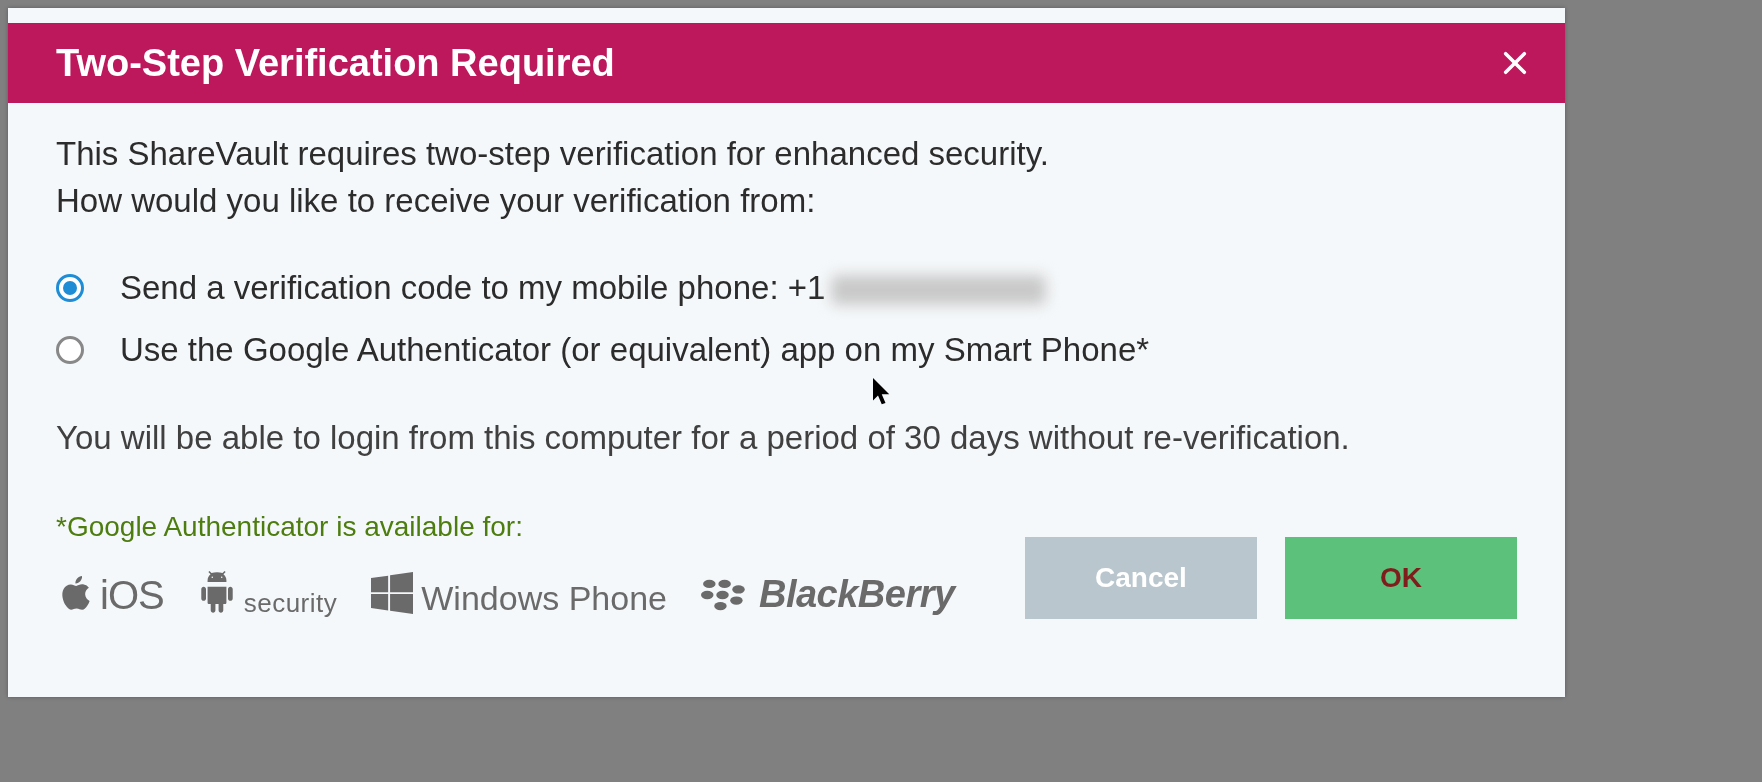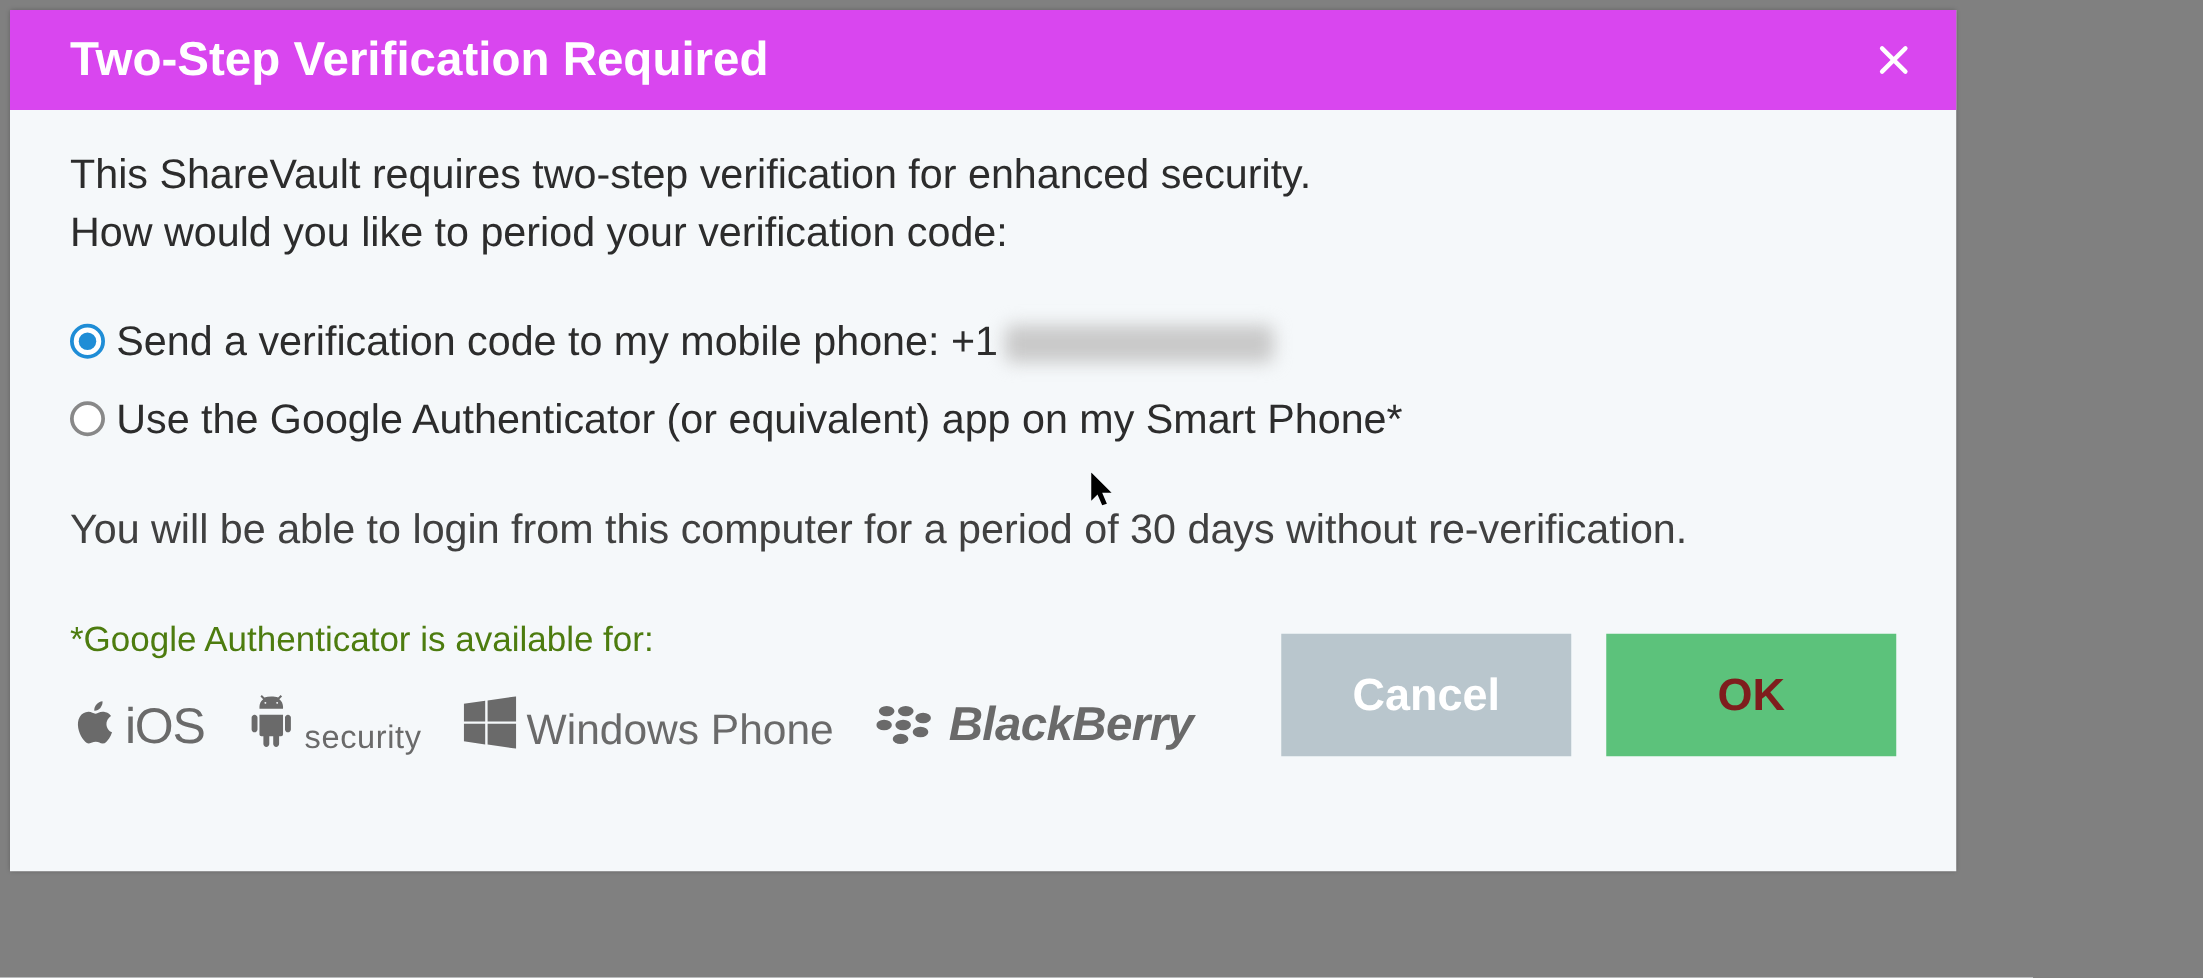--- a/index.html
+++ b/index.html
@@ -18,26 +18,27 @@
   .dialog {
     position: absolute;
     top: 8px;
     left: 8px;
     right: 197px;
     bottom: 85px;
     background: #f5f8fa;
     box-shadow: 0 0 4px rgba(0,0,0,0.3);
   }
   .dialog-header {
-    background: #d946ef;
+    background: #be185d;
     height: 80px;
     display: flex;
     align-items: center;
     justify-content: space-between;
     padding: 0 28px 0 48px;
+    margin-top: 15px;
   }
   .dialog-title {
     color: #ffffff;
     font-size: 38px;
     font-weight: 700;
   }
   .close-icon {
     color: #ffffff;
     cursor: pointer;
     display: flex;
@@ -58,21 +59,21 @@
     font-size: 33px;
     line-height: 1.42;
     margin-bottom: 44px;
   }
   .options {
     margin-bottom: 50px;
   }
   .option-row {
     display: flex;
     align-items: center;
-    gap: 9px;
+    gap: 36px;
     margin-bottom: 24px;
     font-size: 33px;
     cursor: pointer;
   }
   .radio {
     width: 28px;
     height: 28px;
     border-radius: 50%;
     border: 3px solid #888;
     flex-shrink: 0;
@@ -156,24 +157,24 @@
     font-size: 38px;
     font-style: italic;
     font-weight: 700;
     letter-spacing: -0.5px;
   }
   .buttons {
     display: flex;
     gap: 28px;
   }
   .btn {
-    height: 98px;
+    height: 82px;
     min-width: 232px;
     border: none;
-    font-size: 36px;
+    font-size: 28px;
     font-weight: 600;
     cursor: pointer;
     display: flex;
     align-items: center;
     justify-content: center;
   }
   .btn-cancel {
     background: #b9c6cd;
     color: #ffffff;
   }
@@ -204,21 +205,21 @@
         <line x1="4" y1="4" x2="20" y2="20"></line>
         <line x1="20" y1="4" x2="4" y2="20"></line>
       </svg>
     </div>
   </div>
 
   <div class="dialog-body">
 
     <div class="intro">
       <div>This ShareVault requires two-step verification for enhanced security.</div>
-      <div>How would you like to period your verification code:</div>
+      <div>How would you like to receive your verification from:</div>
     </div>
 
     <div class="options">
 
       <div class="option-row">
         <div class="radio selected"></div>
         <div class="option-label">
           <span>Send a verification code to my mobile phone: </span><span class="phone-prefix">+1</span><span class="phone-blur"></span>
         </div>
       </div>

